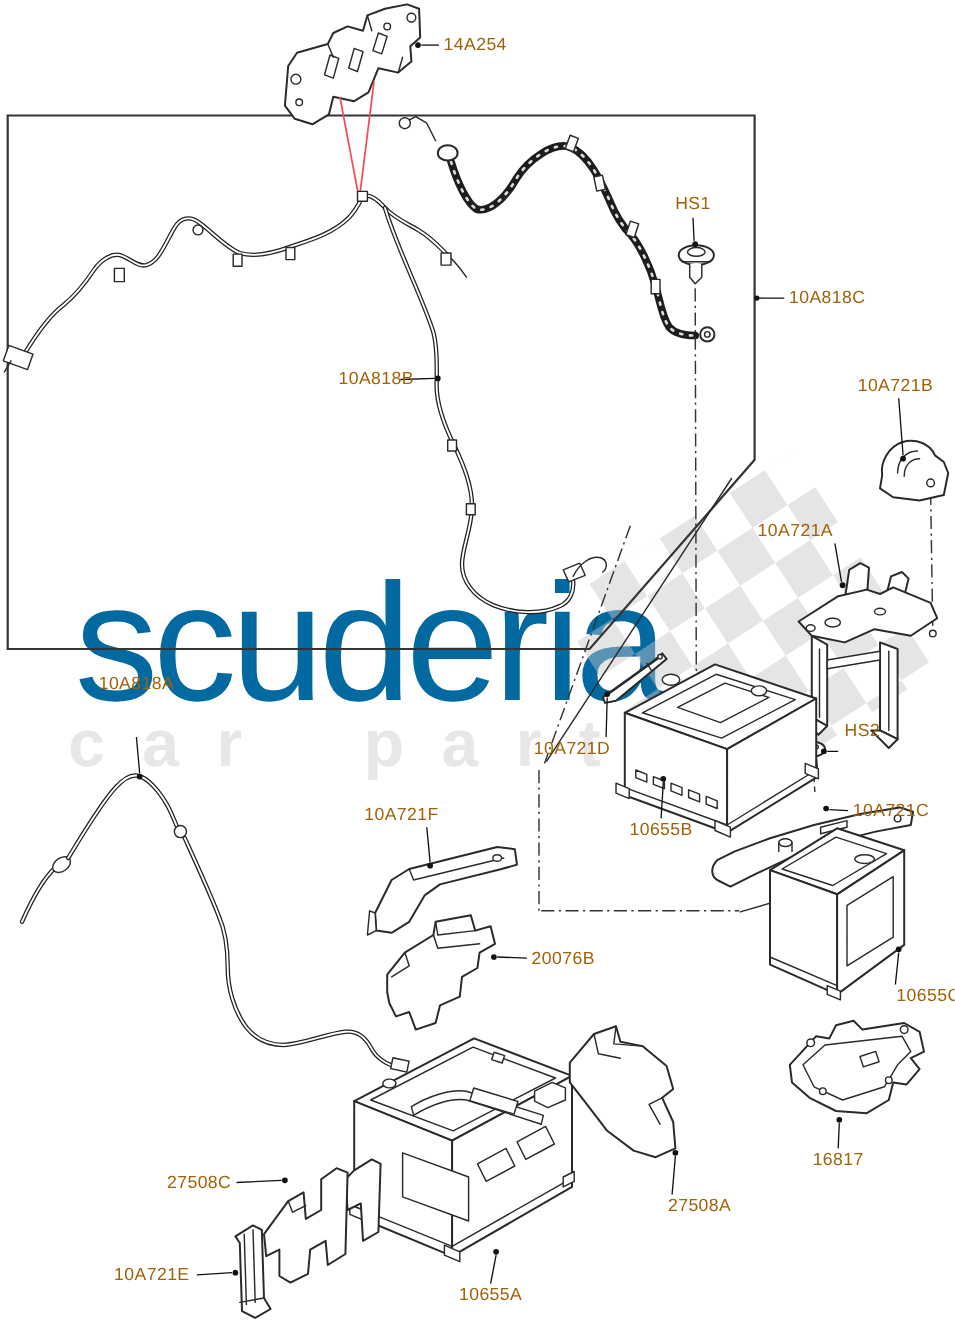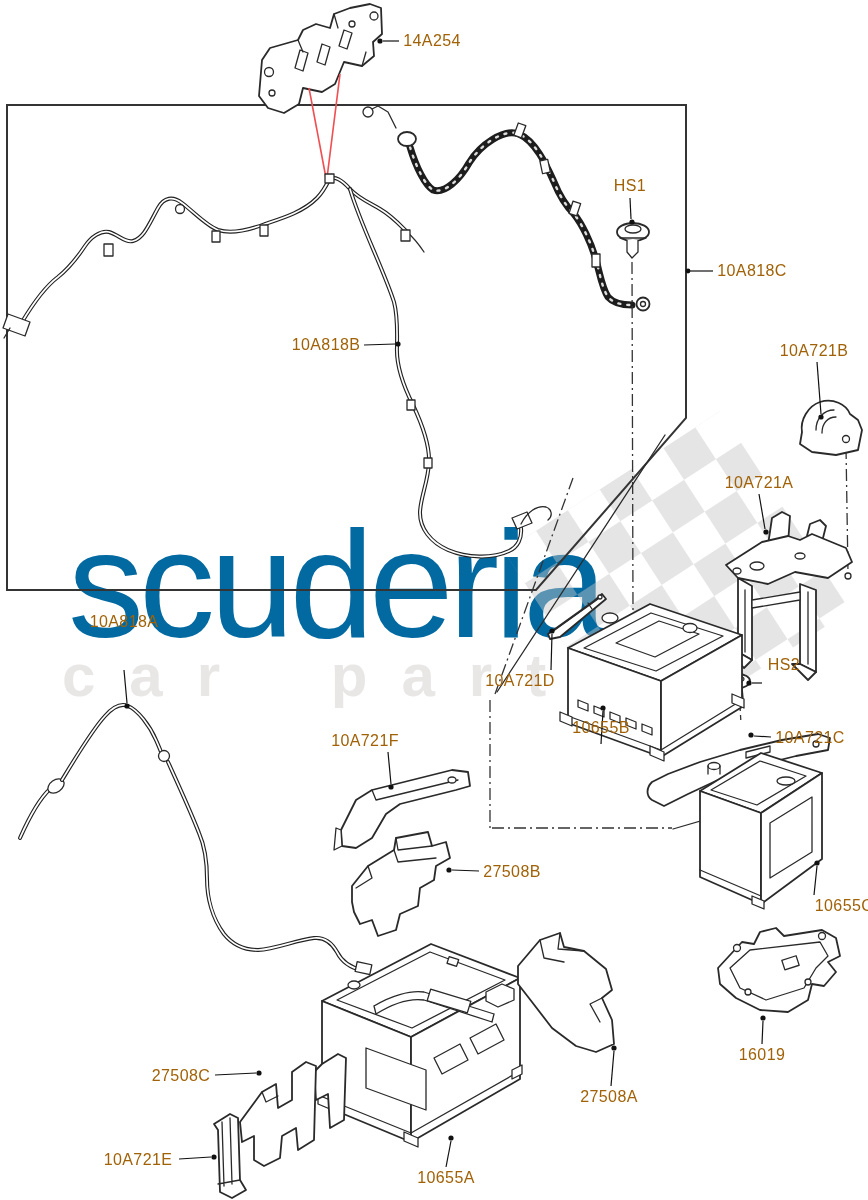--- a/index.html
+++ b/index.html
@@ -291,30 +291,30 @@
         <circle class="dot" cx="451" cy="1138" r="2.6"></circle>
       <path class="ld" d="M611,1086 L614,1051"></path>
         <circle class="dot" cx="614" cy="1048" r="2.6"></circle>
       <path class="ld" d="M762,1044 L763,1021"></path>
         <circle class="dot" cx="763" cy="1018" r="2.6"></circle>
     </g>
   </svg>
 
   <div class="lbl" style="left:432px;top:41px">14A254</div>
   <div class="lbl" style="left:752px;top:271px">10A818C</div>
-  <div class="lbl" style="left:326px;top:345px">10A818B</div>
+  <div class="lbl" style="left:342px;top:345px">10A818B</div>
   <div class="lbl" style="left:630px;top:186px">HS1</div>
   <div class="lbl" style="left:814px;top:351px">10A721B</div>
-  <div class="lbl" style="left:759px;top:483px">10A721A</div>
+  <div class="lbl" style="left:723px;top:483px">10A721A</div>
   <div class="lbl" style="left:124px;top:622px">10A818A</div>
   <div class="lbl" style="left:520px;top:681px">10A721D</div>
   <div class="lbl" style="left:784px;top:665px">HS2</div>
   <div class="lbl" style="left:810px;top:738px">10A721C</div>
-  <div class="lbl" style="left:601px;top:728px">10655B</div>
+  <div class="lbl" style="left:601px;top:755px">10655B</div>
   <div class="lbl" style="left:844px;top:906px">10655C</div>
   <div class="lbl" style="left:365px;top:741px">10A721F</div>
-  <div class="lbl" style="left:512px;top:872px">27508B</div>
+  <div class="lbl" style="left:512px;top:872px">20076B</div>
   <div class="lbl" style="left:181px;top:1076px">27508C</div>
   <div class="lbl" style="left:138px;top:1160px">10A721E</div>
   <div class="lbl" style="left:446px;top:1178px">10655A</div>
-  <div class="lbl" style="left:609px;top:1097px">27508A</div>
-  <div class="lbl" style="left:762px;top:1055px">16019</div>
+  <div class="lbl" style="left:636px;top:1097px">27508A</div>
+  <div class="lbl" style="left:762px;top:1055px">16817</div>
 </div>
 
 </body></html>

